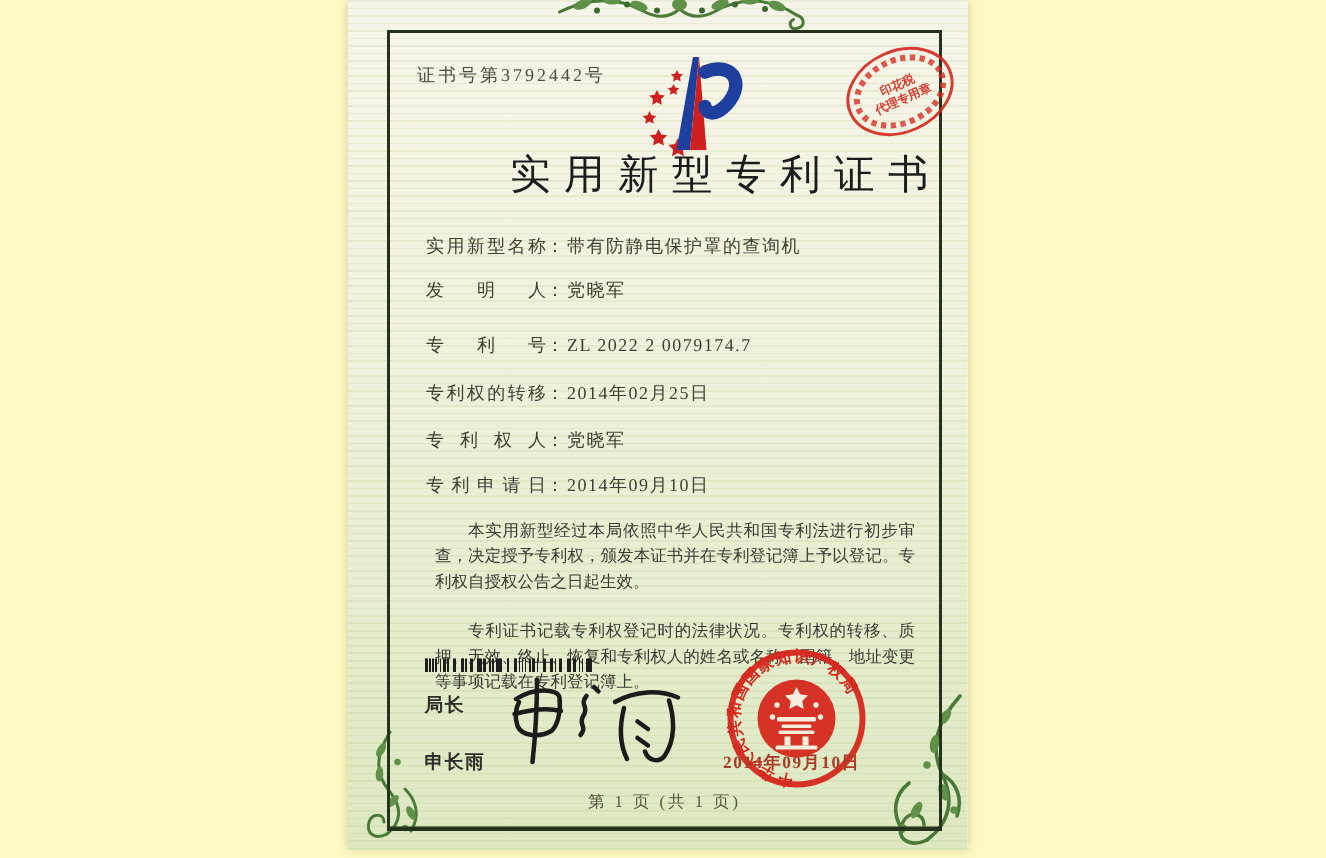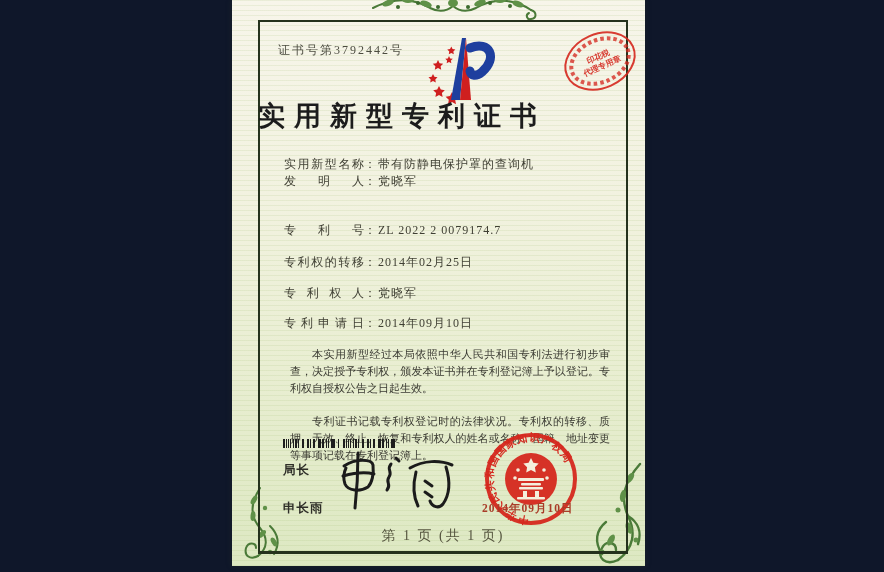--- a/index.html
+++ b/index.html
@@ -1,17 +1,17 @@
 <!DOCTYPE html>
 <html><head>
 <meta charset="utf-8">
 <style>
   * { margin:0; padding:0; box-sizing:border-box; }
   body { background:#ffffff; font-family:"Liberation Serif","DejaVu Serif",serif; }
-  .photo { position:relative; width:884px; height:572px; background:#0f172a; overflow:hidden; }
+  .photo { position:relative; width:884px; height:572px; background:#fef9c3; overflow:hidden; }
 
   .paper {
     position:absolute; left:232px; top:0; width:413px; height:566px;
     background:
       repeating-linear-gradient(0deg, rgba(150,185,100,0.14) 0 1px, rgba(150,185,100,0) 1px 5px),
       linear-gradient(180deg, #f7f5ea 0%, #f2f2e0 35%, #e9eed2 65%, #dde8c2 100%);
     box-shadow: 0 0 6px rgba(60,70,40,0.25);
   }
 
   .frame {
@@ -22,22 +22,22 @@
   .ornament { position:absolute; pointer-events:none; }
 
   .cert-no {
     position:absolute; left:46px; top:42px;
     font-size:12px; letter-spacing:2px; color:#4c4c40;
   }
 
   .logo { position:absolute; left:192px; top:34px; width:72px; height:74px; }
 
   .title {
-    position:absolute; left:26px; top:98px; width:370px; text-align:left;
-    font-size:27px; font-weight:bold; color:#1c1c1c; letter-spacing:9px;
+    position:absolute; left:26px; top:98px; width:370px; text-align:right;
+    font-size:27px; font-weight:normal; color:#1c1c1c; letter-spacing:9px;
   }
 
   .oval-seal { position:absolute; left:326px; top:22px; width:84px; height:78px; }
 
   .fields { position:absolute; left:52px; top:150px; width:330px; }
   .field-row { position:absolute; left:0; font-size:12px; color:#3f3f33; white-space:nowrap; }
   .field-label { display:inline-block; width:80px; text-align:justify; text-align-last:justify; }
   .field-colon { display:inline-block; }
   .field-value { display:inline-block; margin-left:2px; letter-spacing:1px; }
 
@@ -61,21 +61,21 @@
 
   .main-seal { position:absolute; left:252px; top:432px; width:94px; height:94px; }
 
   .issue-date {
     position:absolute; left:250px; top:501px; width:124px;
     font-size:11.5px; font-weight:bold; color:#a93c28; letter-spacing:1px; white-space:nowrap;
   }
 
   .page-footer {
     position:absolute; left:26px; top:527px; width:370px; text-align:center;
-    font-size:14px; color:#55553f; letter-spacing:2px;
+    font-size:11px; color:#55553f; letter-spacing:2px;
   }
 </style>
 </head>
 <body>
 
 <div class="photo">
   <div class="paper">
 
     <svg class="ornament" style="left:136px; top:-6px;" width="170" height="30" viewBox="0 0 170 30">
       <g fill="none" stroke="#4a7a38" stroke-width="2" stroke-linecap="round">
@@ -160,21 +160,21 @@
       <g transform="rotate(-24 42 39)" opacity="0.9">
         <ellipse cx="42" cy="39" rx="36" ry="27" fill="none" stroke="#d5281e" stroke-width="2"></ellipse>
         <ellipse cx="42" cy="39" rx="30" ry="21" fill="none" stroke="#d5281e" stroke-width="4" stroke-dasharray="3.5 3" opacity="0.85"></ellipse>
         <text x="42" y="37" text-anchor="middle" font-size="8" fill="#d5281e" font-weight="bold">印花税</text>
         <text x="42" y="47" text-anchor="middle" font-size="8" fill="#d5281e" font-weight="bold">代理专用章</text>
       </g>
     </svg>
 
     <div class="fields">
       <div class="field-row" style="top:6px;"><span class="field-label">实用新型名称</span><span class="field-colon">：</span><span class="field-value">带有防静电保护罩的查询机</span></div>
-      <div class="field-row" style="top:23px;"><span class="field-label">发明人</span><span class="field-colon">：</span><span class="field-value">党晓军</span></div>
+      <div class="field-row" style="top:35px;"><span class="field-label">发明人</span><span class="field-colon">：</span><span class="field-value">党晓军</span></div>
       <div class="field-row" style="top:72px;"><span class="field-label">专利号</span><span class="field-colon">：</span><span class="field-value">ZL 2022 2 0079174.7</span></div>
       <div class="field-row" style="top:104px;"><span class="field-label">专利权的转移</span><span class="field-colon">：</span><span class="field-value">2014年02月25日</span></div>
       <div class="field-row" style="top:135px;"><span class="field-label">专利权人</span><span class="field-colon">：</span><span class="field-value">党晓军</span></div>
       <div class="field-row" style="top:165px;"><span class="field-label">专利申请日</span><span class="field-colon">：</span><span class="field-value">2014年09月10日</span></div>
     </div>
 
     <div class="body-text">
       <p>本实用新型经过本局依照中华人民共和国专利法进行初步审查，决定授予专利权，颁发本证书并在专利登记簿上予以登记。专利权自授权公告之日起生效。</p>
       <p>专利证书记载专利权登记时的法律状况。专利权的转移、质押、无效、终止、恢复和专利权人的姓名或名称、国籍、地址变更等事项记载在专利登记簿上。</p>
     </div>

